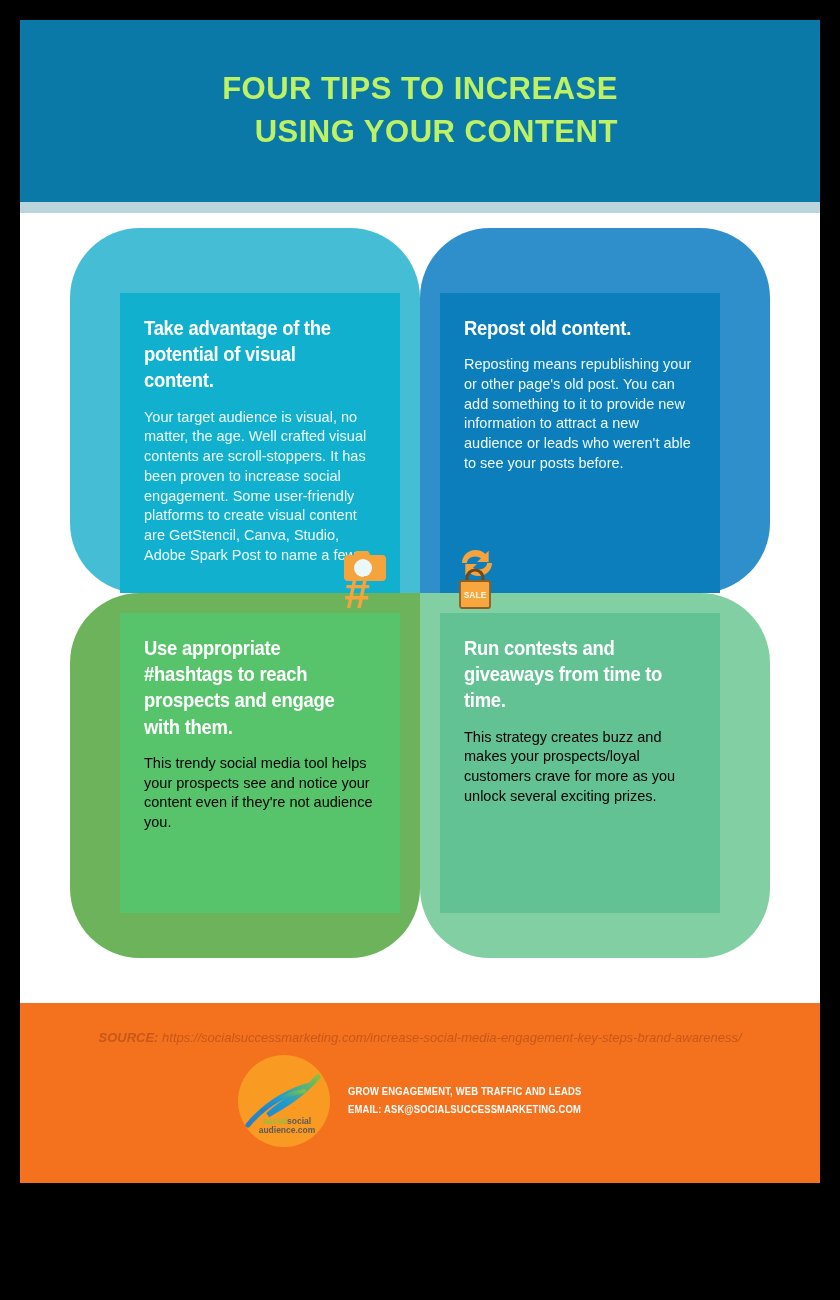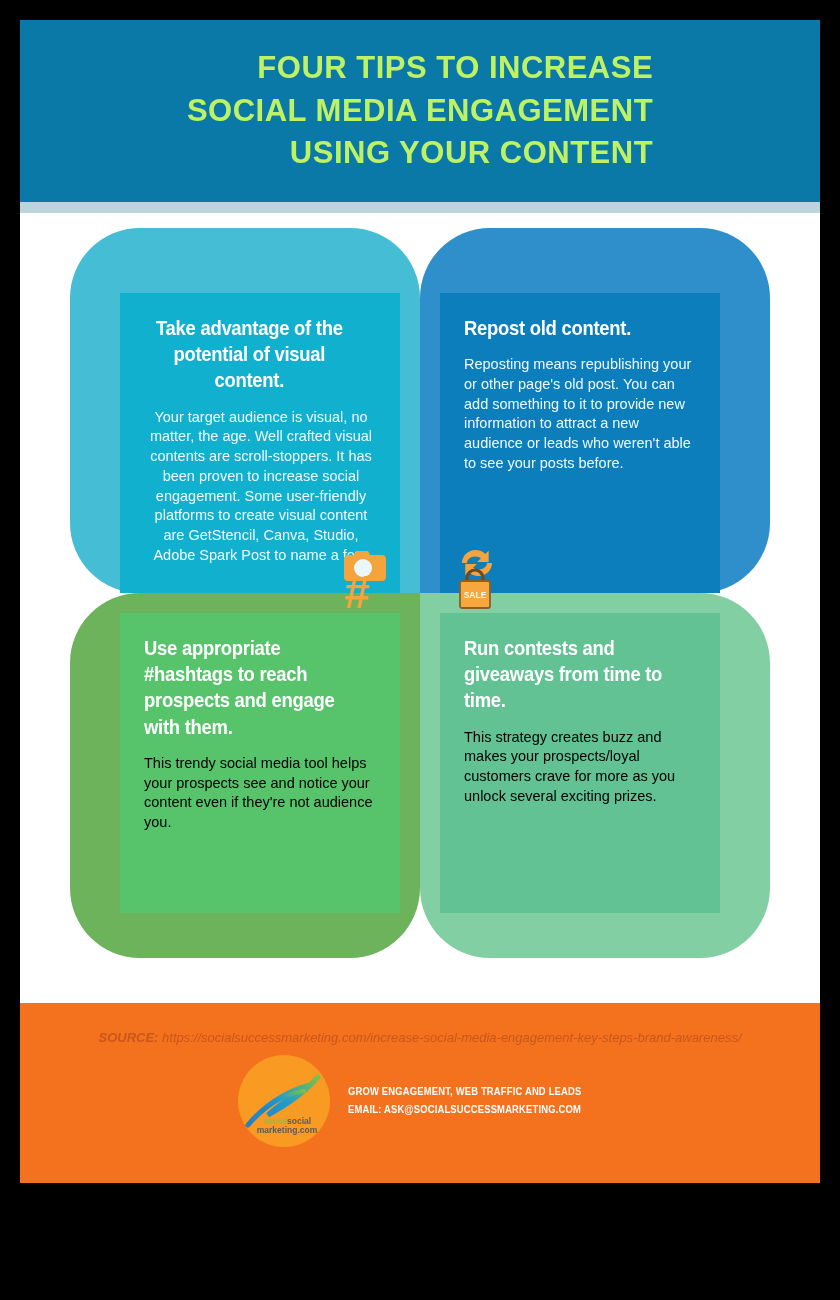--- a/index.html
+++ b/index.html
@@ -40,21 +40,21 @@
   
   .petal .panel {
     position:absolute; width:280px; height:300px;
     padding:22px 22px 14px 24px;
     display:flex; flex-direction:column;
   }
 
   
   .p-tl { left:50px; top:15px; }
   .p-tl .back { background:#45bdd5; border-bottom-right-radius:0; }
-  .p-tl .panel { left:50px; top:65px; background:#12b0cf;text-align:center; }
+  .p-tl .panel { left:50px; top:65px; background:#12b0cf; }
 
   
   .p-tr { left:400px; top:15px; }
   .p-tr .back { background:#2f8fcb; border-bottom-left-radius:0; }
   .p-tr .panel { left:20px; top:65px; background:#0c7ebc; }
 
   
   .p-bl { left:50px; top:380px; }
   .p-bl .back { background:#6cb35c; border-top-right-radius:0; }
   .p-bl .panel { left:50px; top:20px; background:#57c46b; }
@@ -121,21 +121,20 @@
   .contact span { display:block; transform:scaleX(0.94); transform-origin:left center; }
 </style>
 </head>
 <body>
 
 <div class="poster">
 
   <div class="header">
     <h1>
       <span class="l">FOUR TIPS TO INCREASE</span>
-      <span class="l">SOCIAL MEDIA ENGAGEMENT</span>
       <span class="l">USING YOUR CONTENT</span>
     </h1>
   </div>
   <div class="divider"></div>
 
   <div class="grid">
 
     <div class="petal p-tl">
       <div class="back"></div>
       <div class="panel">
@@ -205,21 +204,21 @@
               <stop offset="0" stop-color="#2a7fbe"></stop>
               <stop offset="0.5" stop-color="#1d9ad1"></stop>
               <stop offset="1" stop-color="#7cc243"></stop>
             </linearGradient>
           </defs>
           <path d="M10 70 C 30 46, 56 34, 72 30 C 56 40, 38 52, 30 60 C 44 52, 62 42, 80 22" fill="none" stroke="url(#sw)" stroke-width="5" stroke-linecap="round"></path>
           <path d="M24 56 C 38 44, 54 38, 66 36" fill="none" stroke="url(#sw)" stroke-width="4.2" stroke-linecap="round"></path>
         </svg>
         <div class="wordmark">
           <div><span class="a">social</span><span class="b">social</span></div>
-          <div class="b">marketing.com</div>
+          <div class="b">audience.com</div>
         </div>
       </div>
 
       <div class="contact">
         <span>GROW ENGAGEMENT, WEB TRAFFIC AND LEADS</span>
         <span>EMAIL: ASK@SOCIALSUCCESSMARKETING.COM</span>
       </div>
     </div>
   </div>
 

